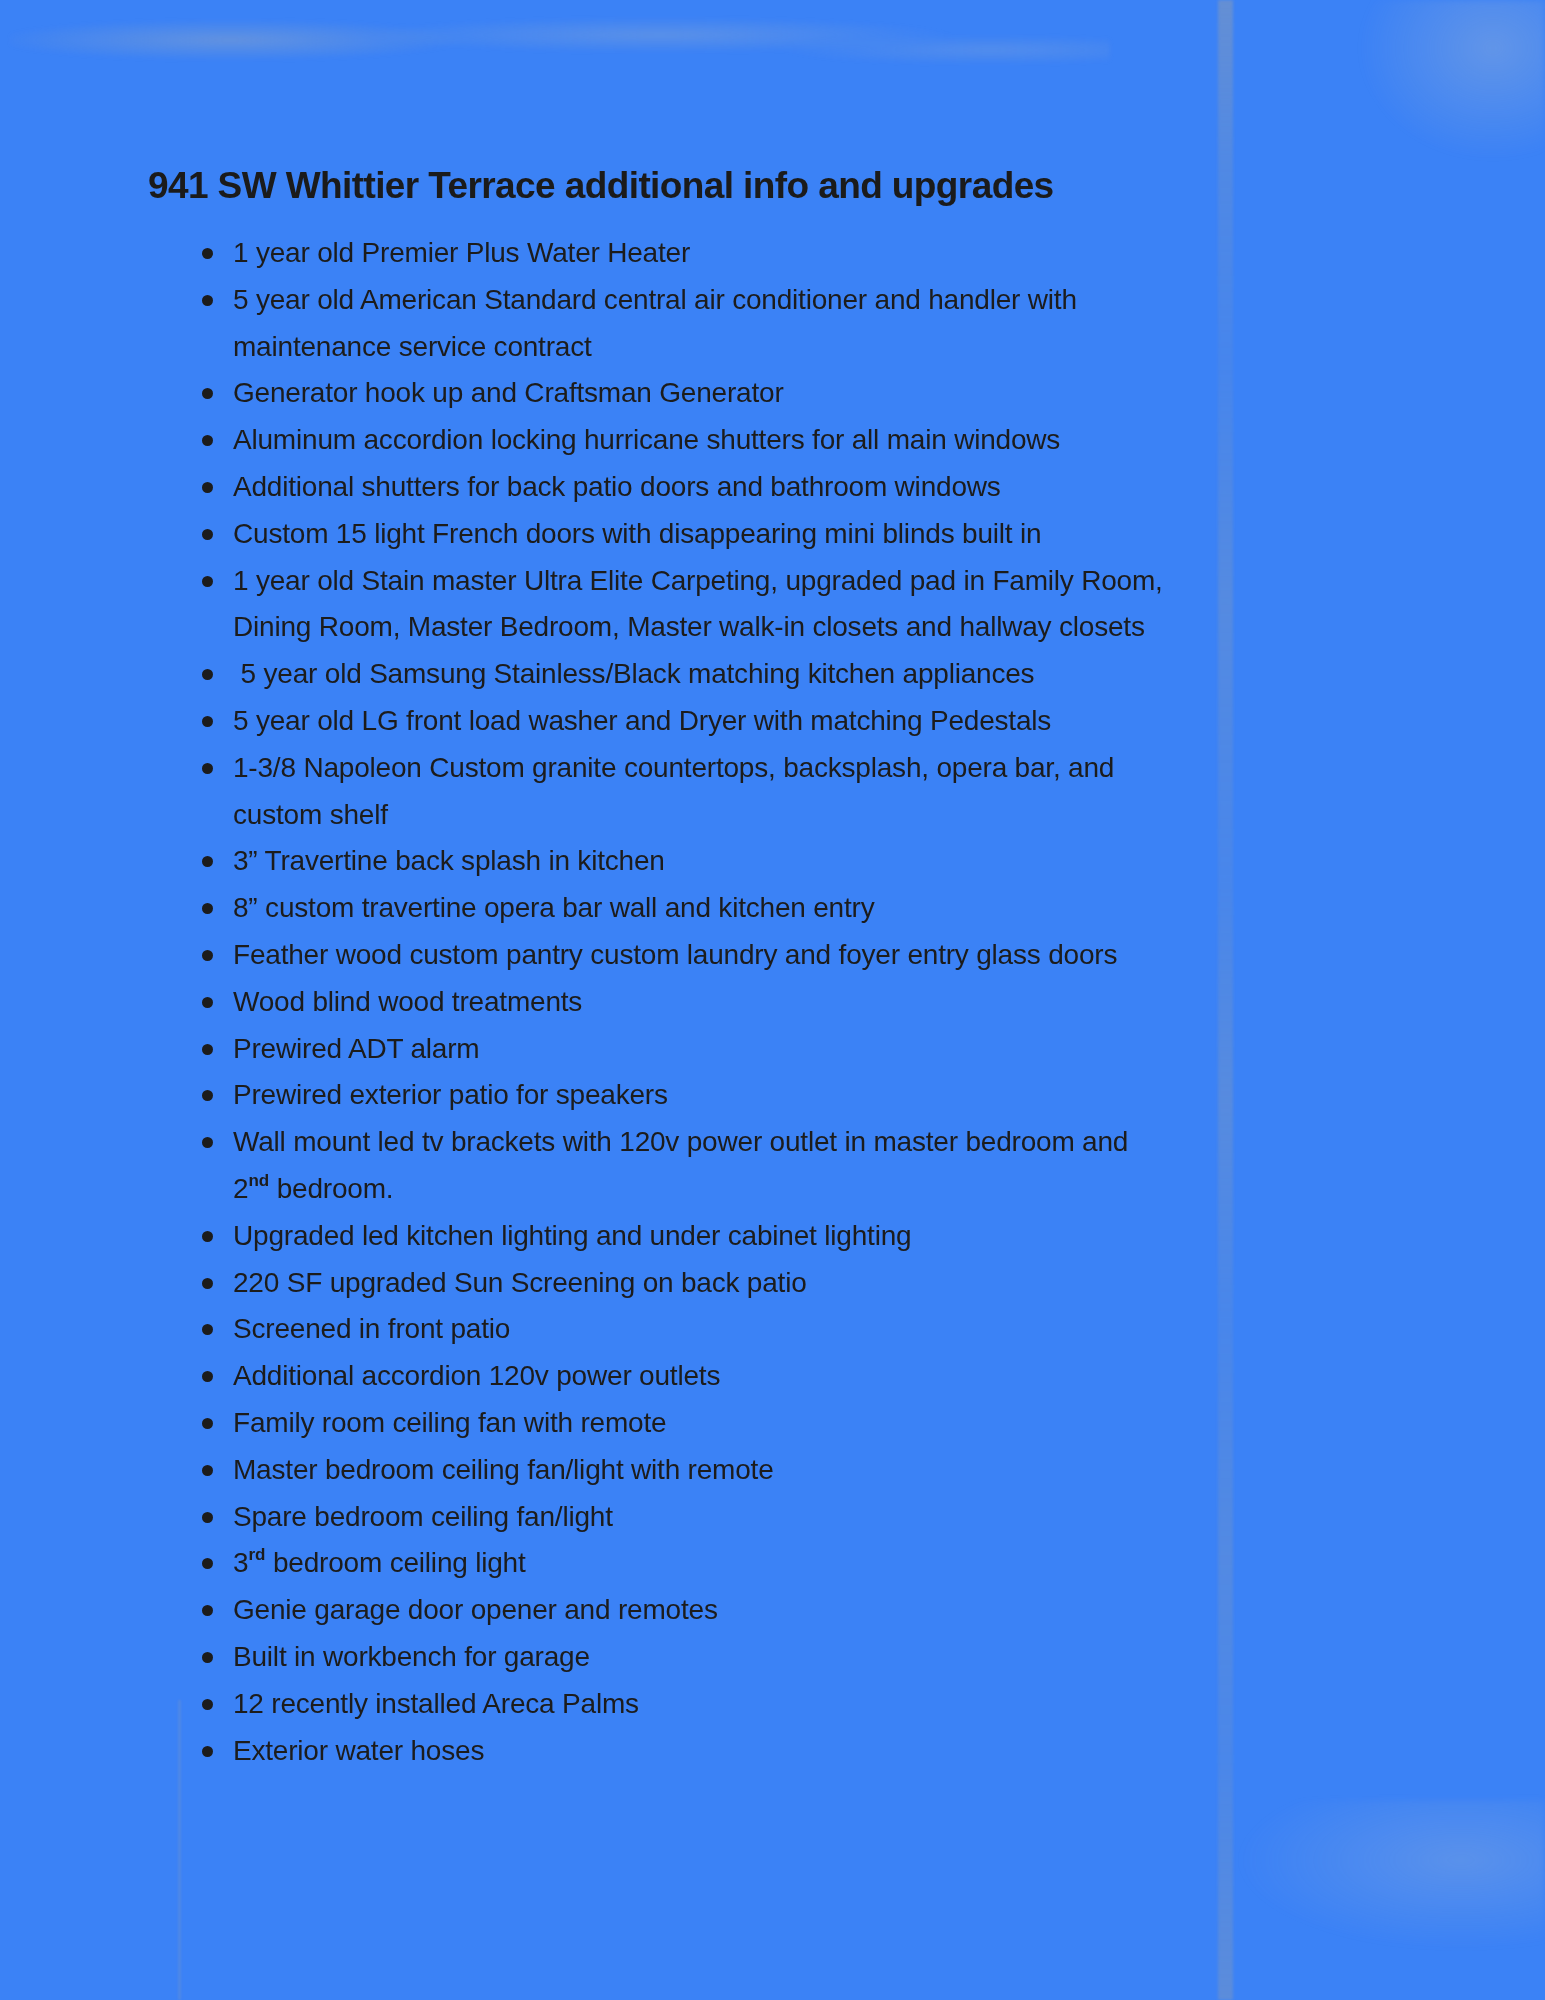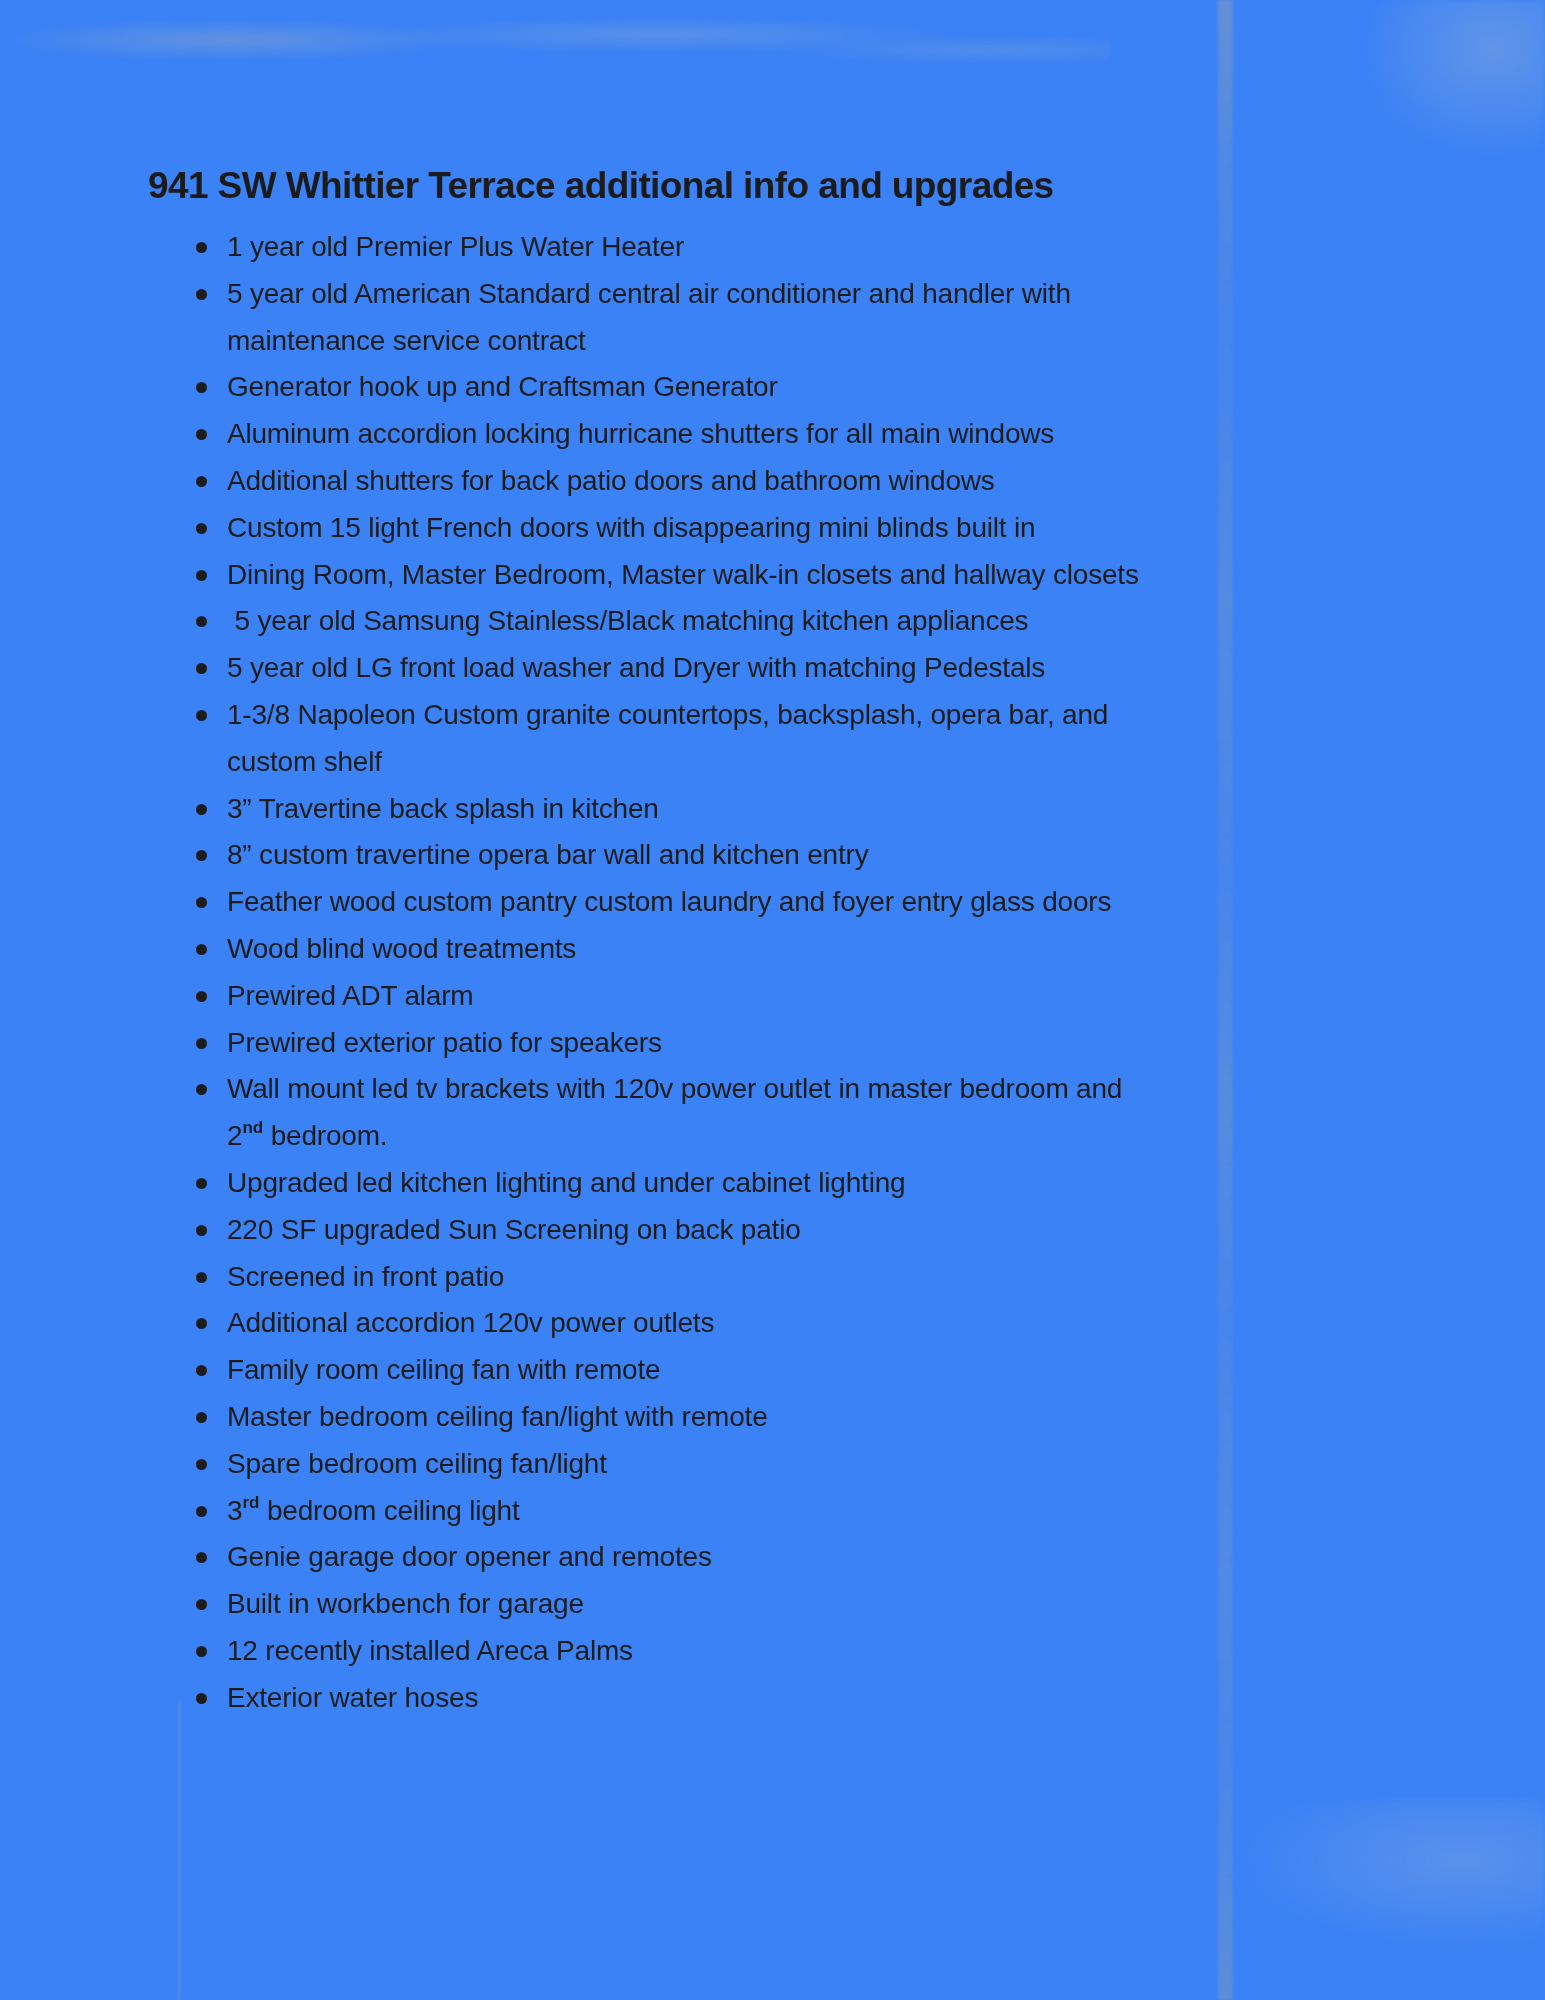--- a/index.html
+++ b/index.html
@@ -74,21 +74,21 @@
     font-weight: 700;
     letter-spacing: -0.6px;
     color: #1b1b1b;
   }
 
   .upgrades {
     position: absolute;
     left: 148px; top: 216px;
     width: 1290px;
     list-style: none;
-    margin: 8px; padding: 0;
+    margin: 14px; padding: 0;
   }
   .upgrades li {
     position: relative;
     padding-left: 71px;
     font-size: 28px;
     line-height: 46.8px;
     letter-spacing: -0.2px;
     color: #1c1c1c;
   }
   .dot {
@@ -143,20 +143,21 @@
     <li>
         <span class="dot"></span>
         <span class="ln">Additional shutters for back patio doors and bathroom windows</span>
       </li>
     <li>
         <span class="dot"></span>
         <span class="ln">Custom 15 light French doors with disappearing mini blinds built in</span>
       </li>
     <li>
         <span class="dot"></span>
+        <span class="ln">1 year old Stain master Ultra Elite Carpeting, upgraded pad in Family Room,</span>
         <span class="ln">Dining Room, Master Bedroom, Master walk-in closets and hallway closets</span>
       </li>
     <li>
         <span class="dot"></span>
         <span class="ln"> 5 year old Samsung Stainless/Black matching kitchen appliances</span>
       </li>
     <li>
         <span class="dot"></span>
         <span class="ln">5 year old LG front load washer and Dryer with matching Pedestals</span>
       </li>

